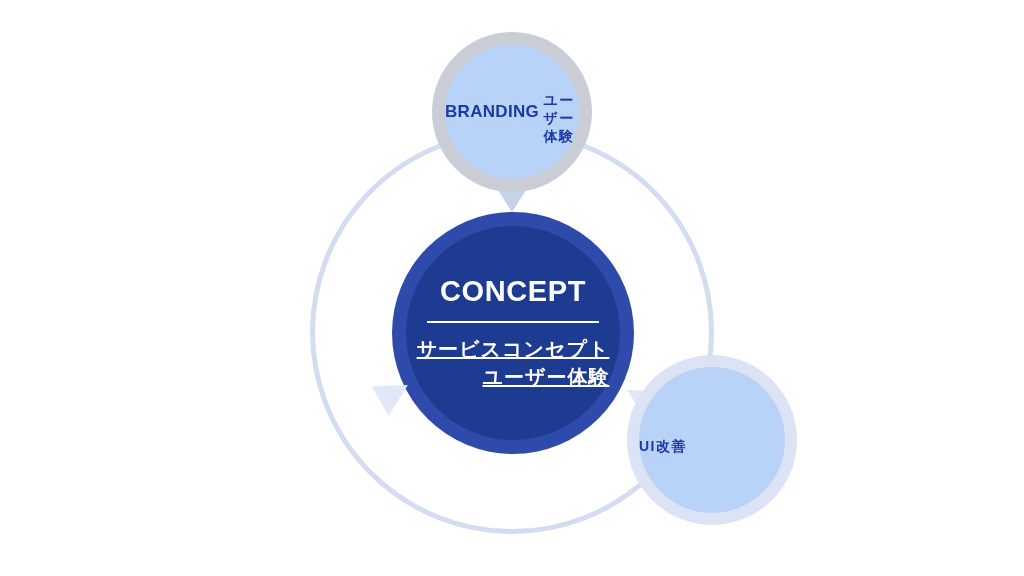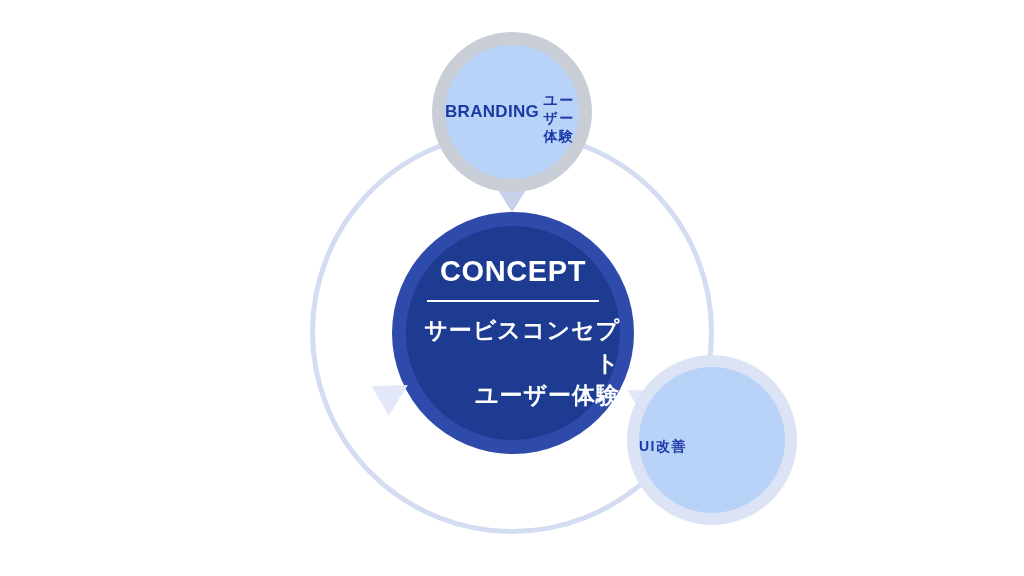--- a/index.html
+++ b/index.html
@@ -30,21 +30,21 @@
     text-align:right;color:var(--center-text,#fff);
   }
   .center-title{
     font-size:29px;font-weight:800;line-height:1.12;letter-spacing:.6px;
   }
   .center-divider{
     width:172px;height:2px;background:var(--center-text,#fff);
     margin:13px 0 12px 0;
   }
   .center-sub{
-    font-size:23px;font-weight:700;line-height:1.4;letter-spacing:1px;
+    font-size:20px;font-weight:700;line-height:1.4;letter-spacing:1px;text-decoration:underline;
   }
 
   
   .sat-outer{position:absolute;border-radius:50%;z-index:4;}
   .sat-inner{
     position:absolute;border-radius:50%;
     background:var(--satellite-fill,#b8d2f8);
     display:flex;flex-direction:row;align-items:center;justify-content:space-between;
     text-align:center;color:var(--text-blue,#1c3aa5);
   }

